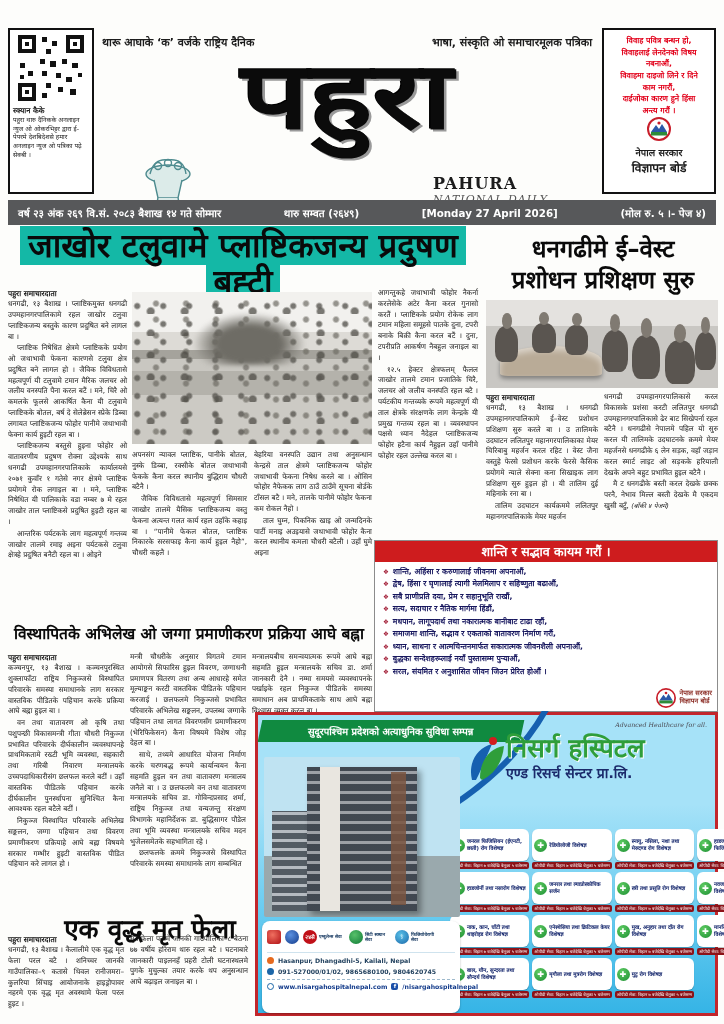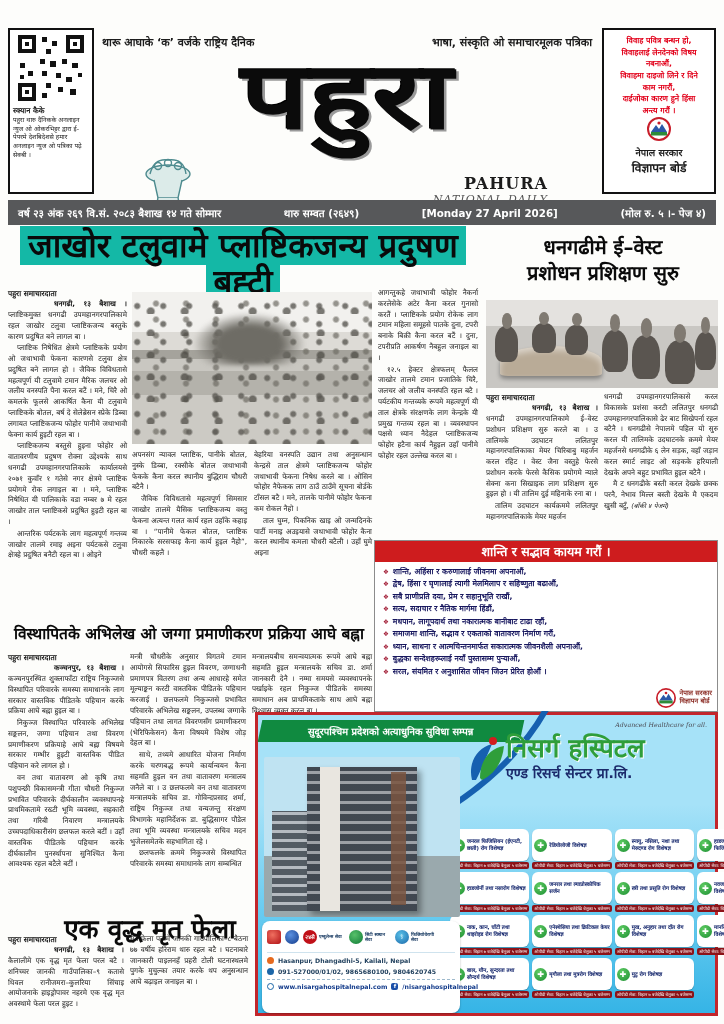--- a/index.html
+++ b/index.html
@@ -11,47 +11,47 @@
          background:#fff;padding:2px;box-sizing:border-box;}
   .qrbox svg{display:block;margin:1px auto;}
   .qrhead{font-size:7.5px;font-weight:bold;margin:2px 1px 1px;}
   .qrtext{font-size:6.4px;line-height:1.35;margin:0 1px;}
   .mastc{position:absolute;left:90px;right:120px;top:0;height:100%;}
   .tagrow{display:flex;justify-content:space-between;font-weight:bold;font-size:11px;padding:10px 4px 0;}
   .bigtitle{text-align:center;font-size:92px;font-weight:700;line-height:1.05;margin-top:0;
             transform:scaleX(1.3);transform-origin:50% 50%;color:#0b0b0b;
             text-shadow:2px 2px 0 #9a9a9a,-1px -1px 0 #000;}
   .basket{position:absolute;left:42px;bottom:-16px;}
-  .latin{position:absolute;right:48px;bottom:-10px;text-align:right;}
+  .latin{position:absolute;right:48px;bottom:-10px;text-align:left;}
   .latin .l1{font-family:"DejaVu Serif",serif;font-weight:bold;font-size:16px;letter-spacing:1px;}
   .latin .l2{font-family:"DejaVu Serif",serif;font-style:italic;font-size:11px;color:#555;letter-spacing:1px;}
   .notice{position:absolute;right:0;top:4px;width:114px;height:166px;border:2px solid #111;background:#fff;
           box-sizing:border-box;text-align:center;padding:5px 3px 2px;}
   .ntext{color:#e2001a;font-weight:bold;font-size:7.8px;line-height:1.5;white-space:pre-line;}
   .norg1{font-weight:bold;font-size:9.5px;margin-top:1px;}
   .norg2{font-weight:bold;font-size:12px;}
   
   #datebar{position:absolute;top:200px;left:8px;width:708px;height:25px;background:#57585a;color:#fff;
            display:flex;align-items:center;justify-content:space-between;font-size:10.3px;font-weight:bold;
            padding:0 10px;box-sizing:border-box;}
   
   .hl-lead{position:absolute;top:228px;left:2px;width:482px;text-align:center;font-size:33px;font-weight:700;
            line-height:1.1;color:#0a0a0a;}
   .hl-lead span{background:#14b8a6;padding:0 8px;box-decoration-break:clone;}
-  .hl-ew{position:absolute;top:234px;left:486px;width:234px;text-align:center;font-size:20px;font-weight:700;
+  .hl-ew{position:absolute;top:234px;left:486px;width:234px;text-align:center;font-size:24px;font-weight:700;
          line-height:1.3;color:#0a0a0a;}
   .hl-disp{position:absolute;top:622px;left:6px;width:366px;text-align:center;font-size:15.5px;font-weight:700;
            white-space:nowrap;color:#0a0a0a;}
   .hl-eld{position:absolute;top:894px;left:18px;width:232px;text-align:center;font-size:26px;font-weight:700;color:#0a0a0a;}
   
   .col{position:absolute;font-size:7.2px;line-height:1.5;text-align:justify;color:#161616;}
   .col .by{font-weight:bold;font-size:7.4px;}
   .col p{margin:0 0 1px;text-indent:9px;}
   .col p.np{text-indent:0;}
-  .dl{font-weight:bold;margin-left:46px;}
+  .dl{font-weight:normal;}
   .dl::after{content:" ";}
   .cont{font-style:italic;font-size:6.6px;}
   
   .photo{position:absolute;overflow:hidden;}
   .ph-field{background:
      radial-gradient(circle at 20% 78%,rgba(90,88,82,.8) 2px,transparent 4px),
      radial-gradient(circle at 55% 88%,rgba(70,68,62,.7) 3px,transparent 5px),
      radial-gradient(circle at 80% 72%,rgba(110,108,100,.7) 2px,transparent 4px),
      linear-gradient(180deg,#f2f1ee 0 26%,#dddbd6 26% 38%,#a5a39c 38% 44%,#c9c7c1 44% 52%,#b4b2ab 52% 68%,#cccac4 68% 100%);
      background-size:26px 18px,34px 22px,30px 16px,100% 100%;}
@@ -302,22 +302,22 @@
           <div>विज्ञापन बोर्ड</div>
         </div>
     </div>
   </aside>
 
   <h2 class="hl-disp" style="margin:0;">विस्थापितके अभिलेख ओ जग्गा प्रमाणीकरण प्रक्रिया आघे बह्ना</h2>
 
   <div class="col" style="top:652px;left:8px;width:116px;height:250px;">
     <div class="by">पहुरा समाचारदाता</div>
     <p class="np"><b class="dl">कञ्चनपुर, १३ बैशाख ।</b><span>कञ्चनपुरस्थित शुक्लाफाँटा राष्ट्रिय निकुञ्जसे विस्थापित परिवारके समस्या समाधानके लाग सरकार वास्तविक पीडितके पहिचान करके प्रक्रिया आघे बह्ना हुइल बा ।</span></p>
+    <p><span>वन तथा वातावरण ओ कृषि तथा पशुपन्छी विकासमन्त्री गीता चौधरी निकुञ्ज प्रभावित परिवारके दीर्घकालीन व्यवस्थापनहे प्राथमिकतामे रख्टी भूमि व्यवस्था, सहकारी तथा गरिबी निवारण मन्त्रालयके उच्चपदाधिकारीसंग छलफल करले बटीं । उहाँ वास्तविक पीडितके पहिचान करके दीर्घकालीन पुनर्स्थापना सुनिश्चित कैना आवश्यक रहल बटैले बटीं ।</span></p>
     <p><span>निकुञ्ज विस्थापित परिवारके अभिलेख सङ्कलन, जग्गा पहिचान तथा विवरण प्रमाणीकरण प्रक्रियाहे आघे बह्ना विषयमे सरकार गम्भीर हुइटी वास्तविक पीडित पहिचान करे लागल हो ।</span></p>
-    <p><span>वन तथा वातावरण ओ कृषि तथा पशुपन्छी विकासमन्त्री गीता चौधरी निकुञ्ज प्रभावित परिवारके दीर्घकालीन व्यवस्थापनहे प्राथमिकतामे रख्टी भूमि व्यवस्था, सहकारी तथा गरिबी निवारण मन्त्रालयके उच्चपदाधिकारीसंग छलफल करले बटीं । उहाँ वास्तविक पीडितके पहिचान करके दीर्घकालीन पुनर्स्थापना सुनिश्चित कैना आवश्यक रहल बटैले बटीं ।</span></p>
   </div>
   <div class="col" style="top:652px;left:130px;width:116px;height:250px;">
     <p class="np"><span>मन्त्री चौधरीके अनुसार विगतमे टमान आयोगसे सिफारिस हुइल विवरण, जग्गाधनी प्रमाणपत्र वितरण तथा अन्य आधारहे समेत मूल्याङ्कन करटी वास्तविक पीडितके पहिचान करजाई । छलफलमे निकुञ्जसे प्रभावित परिवारके अभिलेख सङ्कलन, उपलब्ध जग्गाके पहिचान तथा लागत विवरणसँग प्रमाणीकरण (भेरिफिकेसन) कैना विषयमे विशेष जोड़ देहल बा ।</span></p>
     <p><span>साथे, तथ्यमे आधारित योजना निर्माण करके चरणबद्ध रूपमे कार्यान्वयन कैना सहमति हुइल वन तथा वातावरण मन्त्रालय जनैले बा । उ छलफलमे वन तथा वातावरण मन्त्रालयके सचिव डा. गोविन्दप्रसाद शर्मा, राष्ट्रिय निकुञ्ज तथा वन्यजन्तु संरक्षण विभागके महानिर्देशक डा. बुद्धिसागर पौडेल तथा भूमि व्यवस्था मन्त्रालयके सचिव मदन भुजेलसमेतके सहभागिता रहे ।</span></p>
     <p><span>छलफलके क्रममे निकुञ्जसे विस्थापित परिवारके समस्या समाधानके लाग सम्बन्धित</span></p>
   </div>
   <div class="col" style="top:652px;left:252px;width:120px;height:58px;">
     <p class="np"><span>मन्त्रालयबीच समन्वयात्मक रूपमे आघे बह्ना सहमति हुइल मन्त्रालयके सचिव डा. शर्मा जानकारी देनै । नम्मा समयसे व्यवस्थापनके पर्खाइके रहल निकुञ्ज पीडितके समस्या समाधान अब प्राथमिकताके साथ आघे बह्ना विश्वास व्यक्त करल बा ।</span></p>
   </div>
 

